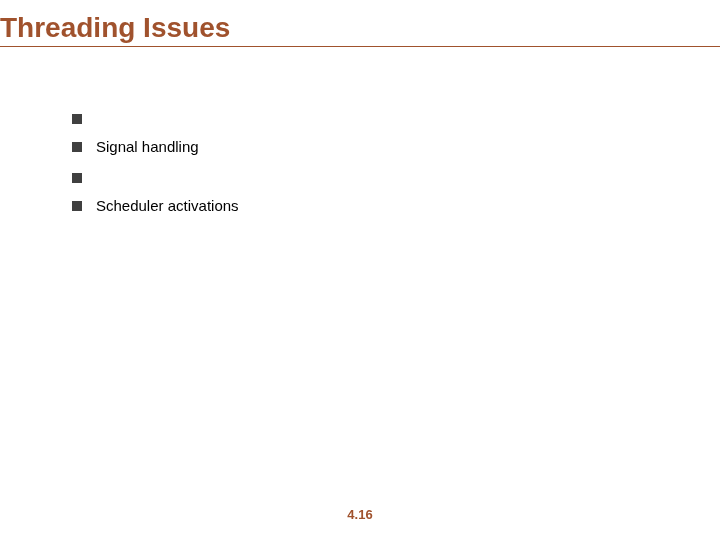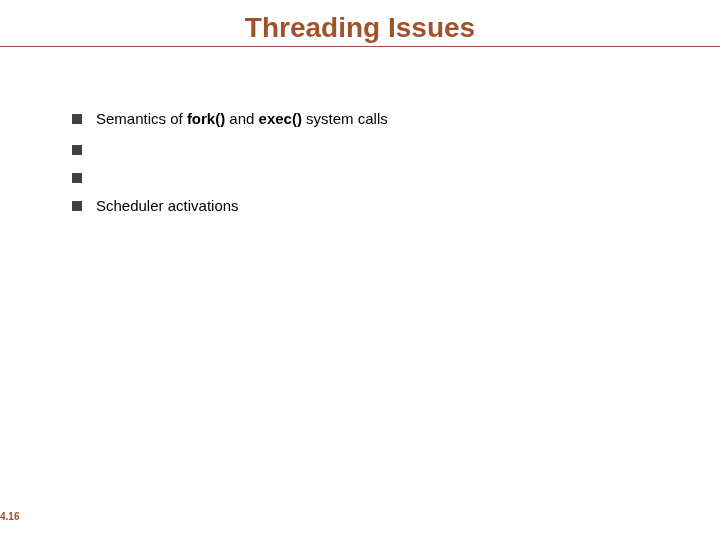--- a/index.html
+++ b/index.html
@@ -16,21 +16,20 @@
     width: 720px;
     height: 540px;
     position: relative;
     box-sizing: border-box;
   }
   .title {
     position: absolute;
     top: 12px;
     left: 0;
     width: 720px;
-    text-align: center;
     font-size: 28px;
     font-weight: bold;
     color: #a0522d; 
     border-bottom: 1px solid #a0522d;
     padding-bottom: 2px;
     box-sizing: border-box;
   }
   .title-inner {
     display: inline-block;
   }
@@ -56,48 +55,46 @@
     margin-right: 14px;
   }
   .bullet-text .bold {
     font-weight: bold;
   }
   .page-number {
     position: absolute;
     bottom: 18px;
     left: 0;
     width: 720px;
-    text-align: left;
-    font-size: 10px;
+    text-align: center;
+    font-size: 13px;
     font-weight: bold;
     color: #a0522d;
   }
 </style>
 </head>
 <body>
 
 <div class="slide">
 
   <div class="title">
     <span class="title-inner">Threading Issues</span>
   </div>
 
   <div class="bullets">
 
-    <div class="bullet-row">
-      <div class="bullet-marker"></div>
-      <div class="bullet-text">
-        <span>Semantics of </span><span class="bold">fork()</span><span> and </span><span class="bold">exec()</span><span> system calls</span>
-      </div>
-    </div>
 
     <div class="bullet-row">
       <div class="bullet-marker"></div>
     </div>
 
+    <div class="bullet-row">
+      <div class="bullet-marker"></div>
+      <div class="bullet-text">Signal handling</div>
+    </div>
 
 
     <div class="bullet-row">
       <div class="bullet-marker"></div>
     </div>
 
     <div class="bullet-row">
       <div class="bullet-marker"></div>
       <div class="bullet-text">Scheduler activations</div>
     </div>

